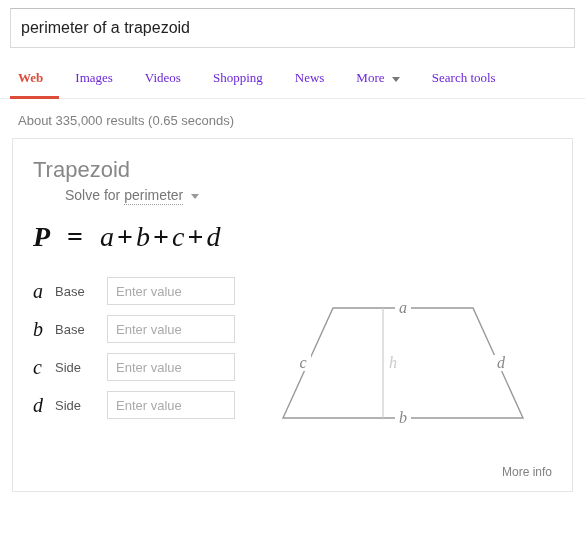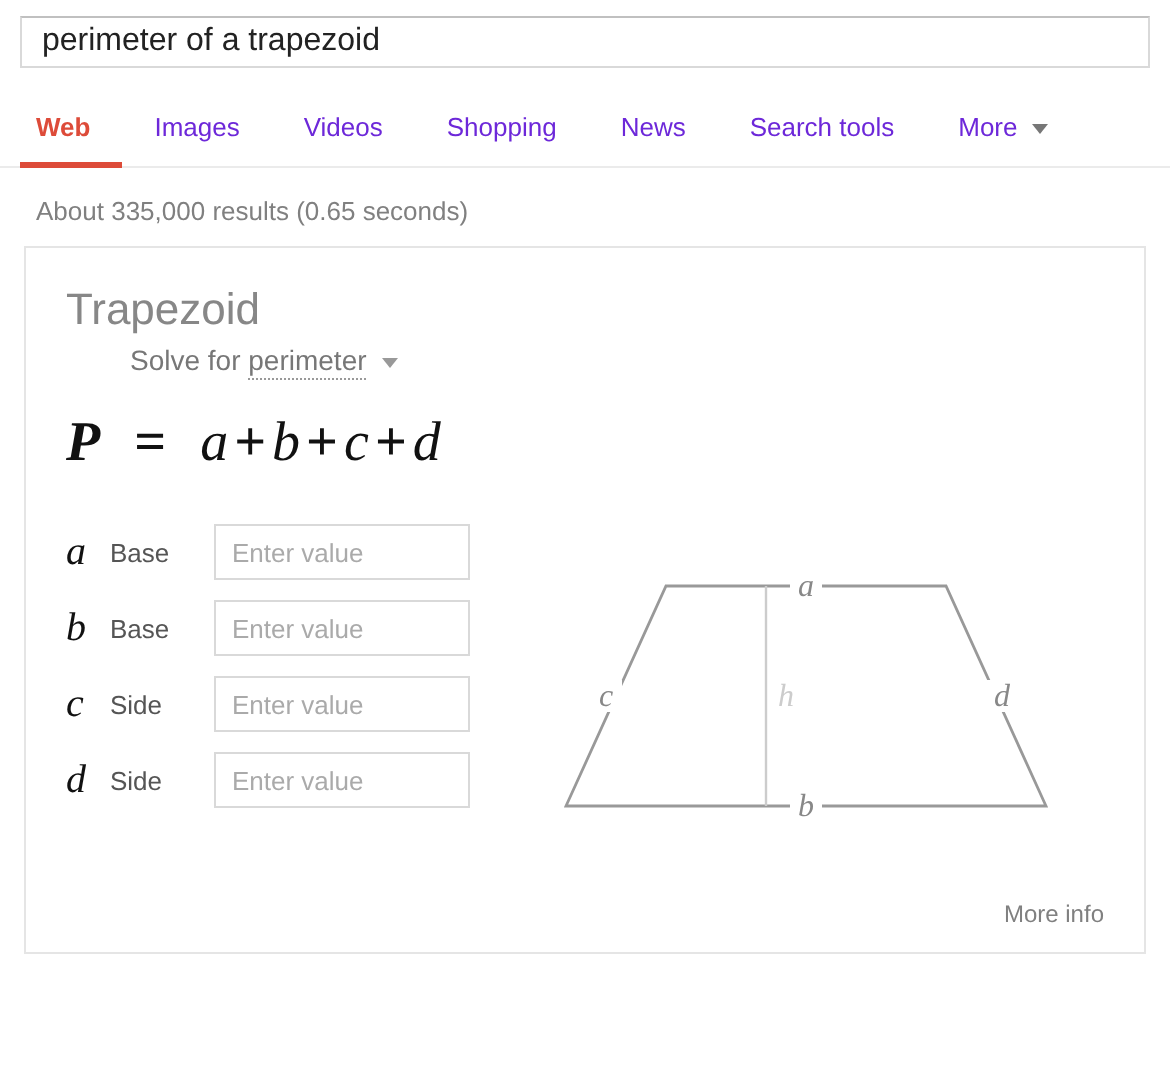--- a/index.html
+++ b/index.html
@@ -11,32 +11,33 @@
     background: #fff;
     width: 585px;
   }
   .search-wrap {
     padding: 8px 10px 0 10px;
   }
   .search-box {
     width: 100%;
     border: 1px solid #d9d9d9;
     border-top-color: #c0c0c0;
-    height: 26px;
+    height: 40px;
     padding: 0 10px;
     font-size: 16px;
     color: #222;
     outline: none;
   }
   .tabs {
     display: flex;
     align-items: flex-end;
     gap: 0;
     padding: 22px 10px 0 10px;
     border-bottom: 1px solid #ebebeb;
+    font-family: Liberation Serif, serif;
   }
   .tab {
     padding: 0 16px 12px 16px;
     font-size: 13px;
     color: #6d28d9;
     cursor: pointer;
     position: relative;
   }
   .tab:first-child { padding-left: 8px; }
   .tab.active {
@@ -149,29 +150,29 @@
 <div class="search-wrap">
   <input type="text" class="search-box" value="perimeter of a trapezoid" style="">
 </div>
 
 <div class="tabs">
   <div class="tab active">Web</div>
   <div class="tab">Images</div>
   <div class="tab">Videos</div>
   <div class="tab">Shopping</div>
   <div class="tab">News</div>
-  <div class="tab">Search tools</div>
   <div class="tab">
     <span>More</span>
     <span class="caret">
       <svg width="8" height="5">
           <polygon points="0,0 8,0 4,5" fill="#777"></polygon>
         </svg>
     </span>
   </div>
+  <div class="tab">Search tools</div>
 </div>
 
 <div class="stats">About 335,000 results (0.65 seconds)</div>
 
 <div class="card">
   <h2 class="card-title">Trapezoid</h2>
 
   <div class="solve-line">
     <span>Solve for</span>
     <span class="solve-val">perimeter</span>

